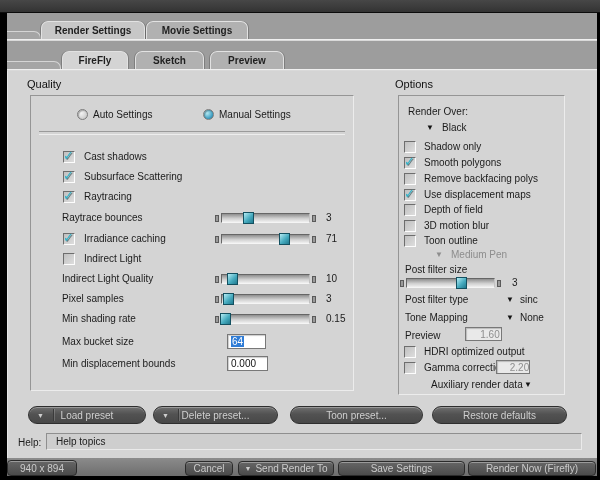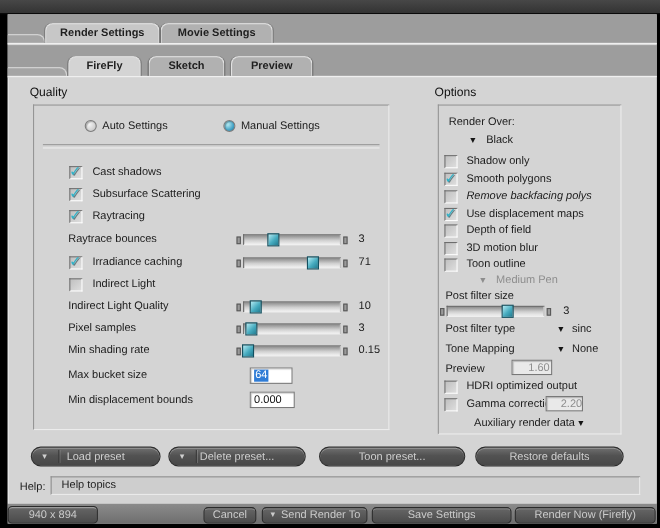--- a/index.html
+++ b/index.html
@@ -184,21 +184,21 @@
 
   <div class="lbl" style="left:401px;top:93px;">Render Over:</div>
   <div class="tri" style="left:419px;top:110px;">▼</div>
   <div class="lbl" style="left:435px;top:109px;">Black</div>
 
   <div class="cb" style="left:397px;top:128px;"></div>
   <div class="lbl" style="left:417px;top:128px;">Shadow only</div>
   <div class="cb checked" style="left:397px;top:144px;"></div>
   <div class="lbl" style="left:417px;top:144px;">Smooth polygons</div>
   <div class="cb" style="left:397px;top:160px;"></div>
-  <div class="lbl" style="left:417px;top:160px;font-style:italic;">Remove backfacing polys</div>
+  <div class="lbl" style="left:417px;top:160px;">Remove backfacing polys</div>
   <div class="cb checked" style="left:397px;top:176px;"></div>
   <div class="lbl" style="left:417px;top:176px;">Use displacement maps</div>
   <div class="cb" style="left:397px;top:191px;"></div>
   <div class="lbl" style="left:417px;top:191px;">Depth of field</div>
   <div class="cb" style="left:397px;top:207px;"></div>
   <div class="lbl" style="left:417px;top:207px;">3D motion blur</div>
   <div class="cb" style="left:397px;top:222px;"></div>
   <div class="lbl" style="left:417px;top:222px;">Toon outline</div>
 
   <div class="tri dim" style="left:428px;top:237px;">▼</div>
@@ -255,21 +255,21 @@
   <div class="dbtn" style="left:425px;top:393px;width:135px;height:18px;">
     <span>Restore defaults</span>
   </div>
 
   <div class="lbl" style="left:11px;top:424px;">Help:</div>
   <div class="hfield" style="left:39px;top:420px;width:536px;height:17px;">
       <span>Help topics</span>
     </div>
 
   <div class="bbar"></div>
-  <div class="bbtn" style="left:0px;top:447px;width:82px;height:16px;">
+  <div class="bbtn" style="left:0px;top:447px;width:70px;height:16px;">
       <span>940 x 894</span>
     </div>
   <div class="bbtn" style="left:178px;top:448px;width:48px;">
       <span>Cancel</span>
     </div>
   <div class="bbtn" style="left:231px;top:448px;width:96px;">
       <span class="arr">▼</span>
       <span>Send Render To</span>
     </div>
   <div class="bbtn" style="left:331px;top:448px;width:127px;">

